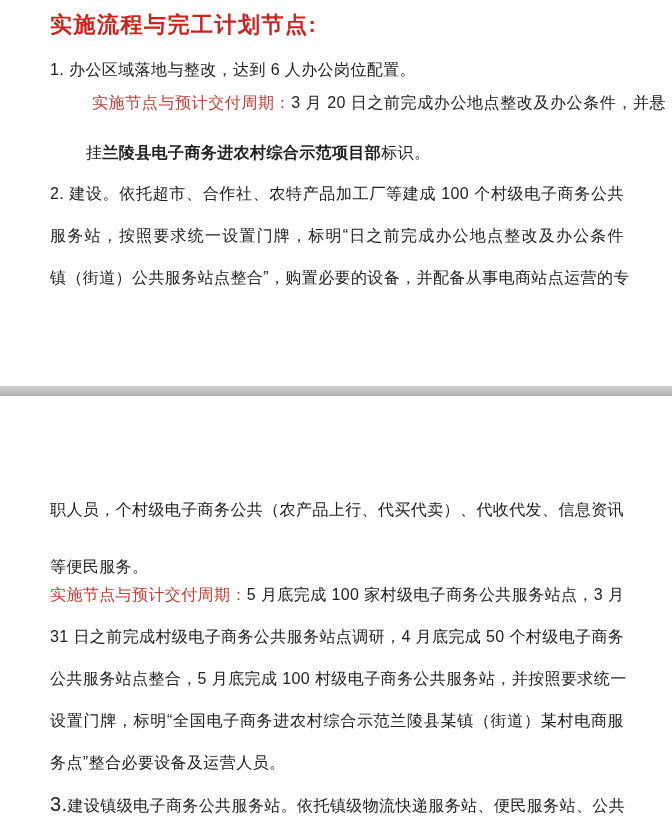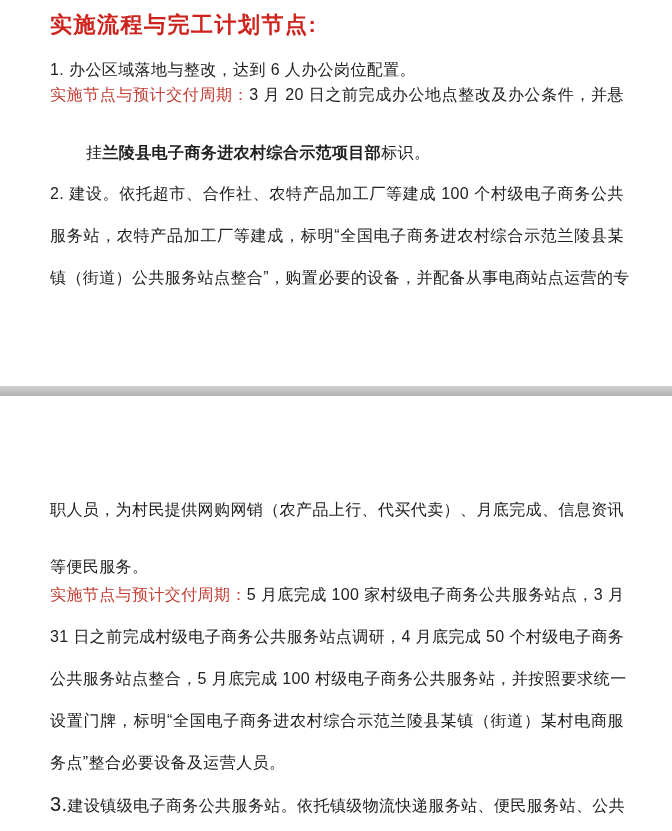--- a/index.html
+++ b/index.html
@@ -37,21 +37,21 @@
     letter-spacing:0.4px;
     color:var(--body_text);
     white-space:nowrap;
   }
   .just{text-align:justify;text-align-last:justify;}
   .red{color:var(--label_red);}
   .bold{font-weight:700;}
   .num-lg{font-size:20px;}
   
   .p1-l1{top:58px;}
-  .p1-l2{top:83px;}
+  .p1-l2{top:91px;margin-left:42px;}
   .p1-l3{top:141px;margin-left:36px;}
   .p1-l4{top:182px;}
   .p1-l5{top:224px;}
   .p1-l6{top:266px;}
   
   .p2-l1{top:498px;}
   .p2-l2{top:555px;font-family:Liberation Serif, serif;}
   .p2-l3{top:583px;}
   .p2-l4{top:625px;}
   .p2-l5{top:667px;}
@@ -67,29 +67,29 @@
   <section class="page page1">
     <h1 class="doc-title">实施流程与完工计划节点:</h1>
 
     <div class="line p1-l1">1. 办公区域落地与整改，达到 6 人办公岗位配置。</div>
 
     <div class="line p1-l2 just"><span class="red">实施节点与预计交付周期：</span><span>3 月 20 日之前完成办公地点整改及办公条件，并悬</span></div>
 
     <div class="line p1-l3"><span>挂</span><span class="bold">兰陵县电子商务进农村综合示范项目部</span><span>标识。</span></div>
 
     <div class="line p1-l4 just">2. 建设。依托超市、合作社、农特产品加工厂等建成 100 个村级电子商务公共</div>
-    <div class="line p1-l5 just">服务站，农特产品加工厂等建成，标明“全国电子商务进农村综合示范兰陵县某</div>
+    <div class="line p1-l5 just">服务站，按照要求统一设置门牌，标明“日之前完成办公地点整改及办公条件</div>
     <div class="line p1-l6 just">镇（街道）公共服务站点整合”，购置必要的设备，并配备从事电商站点运营的专</div>
   </section>
 
   <div class="separator"></div>
 
   <section class="page page2"></section>
 
-  <div class="line p2-l1 just">职人员，为村民提供网购网销（农产品上行、代买代卖）、月底完成、信息资讯</div>
+  <div class="line p2-l1 just">职人员，个村级电子商务公共（农产品上行、代买代卖）、代收代发、信息资讯</div>
   <div class="line p2-l2">等便民服务。</div>
 
   <div class="line p2-l3"><span class="red">实施节点与预计交付周期：</span><span>5 月底完成 100 家村级电子商务公共服务站点，3 月</span></div>
 
   <div class="line p2-l4 just">31 日之前完成村级电子商务公共服务站点调研，4 月底完成 50 个村级电子商务</div>
   <div class="line p2-l5 just">公共服务站点整合，5 月底完成 100 村级电子商务公共服务站，并按照要求统一</div>
   <div class="line p2-l6 just">设置门牌，标明“全国电子商务进农村综合示范兰陵县某镇（街道）某村电商服</div>
   <div class="line p2-l7">务点”整合必要设备及运营人员。</div>
 
   <div class="line p2-l8 just"><span class="num-lg">3.</span><span>建设镇级电子商务公共服务站。依托镇级物流快递服务站、便民服务站、公共</span></div>

